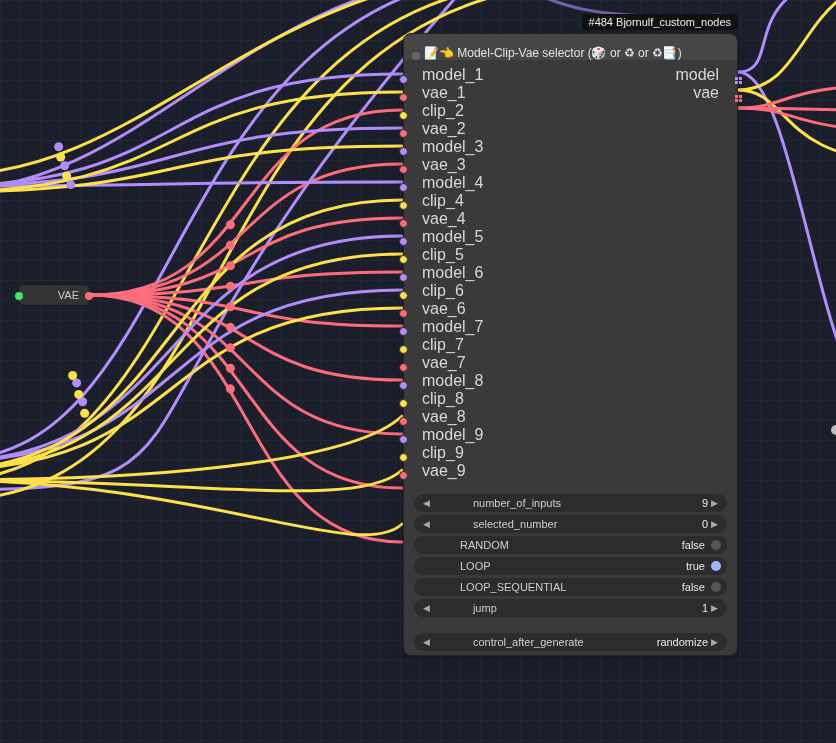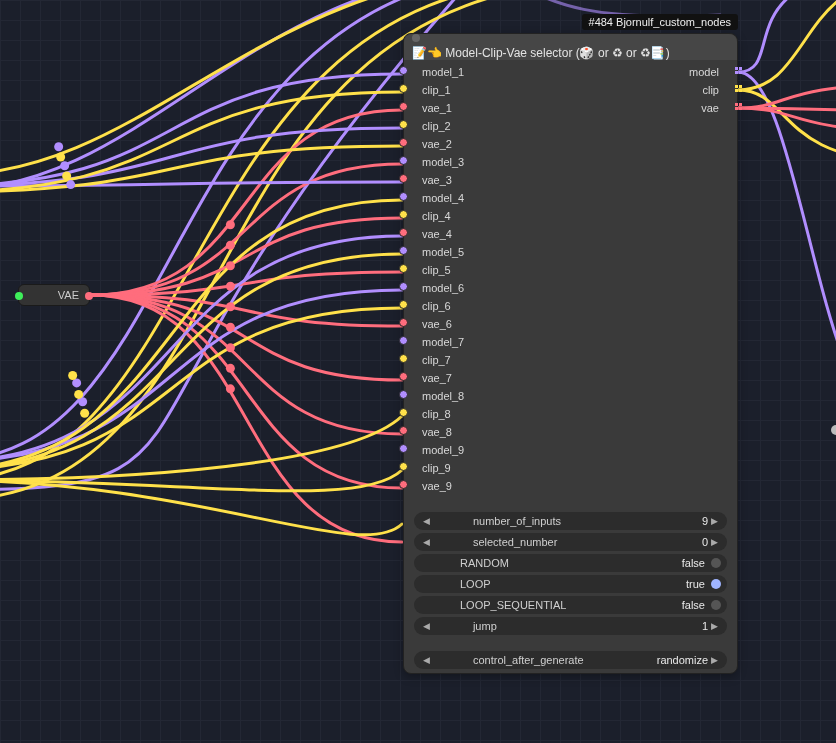--- a/index.html
+++ b/index.html
@@ -67,39 +67,38 @@
     background: #3a3a3a;
     border: 1px solid #222;
     border-radius: 8px;
     z-index: 3;
     box-shadow: 0 3px 10px rgba(0,0,0,0.3);
   }
   .node-header {
     height: 26px;
     background: #464646;
     border-radius: 8px 8px 0 0;
-    display: flex; align-items: flex-start;
+    display: flex; align-items: flex-end;
     gap: 4px;
     padding: 0 8px;
     font-size: 12px;
     color: #e3e3e3;
-    flex-direction: column;
   }
   .node-header .collapse {
     width: 8px; height: 8px;
     border-radius: 50%;
     background: #666;
   }
   .node-body { position: relative; padding: 6px 0 10px 0; }
   .io-row {
     display: flex; justify-content: space-between;
-    align-items: flex-start;
+    align-items: flex-end;
     height: 18px;
     padding: 0 10px;
-    font-size: 11px;
+    font-size: 16px;
     position: relative;
   }
   .slot-dot {
     width: 9px; height: 9px; border-radius: 50%;
     position: absolute;
     border: 1px solid #2a2a2a;
   }
   .slot-dot.input { left: -5px; }
   .slot-dot.output { right: -5px; }
   .label-in { padding-left: 8px; }
@@ -236,31 +235,20 @@
         <span class="label-in">model_1</span>
         <span class="label-out">model</span>
         <span class="out-grid">
           <div style="background: rgb(177, 142, 255); width: 3px; height: 3px; margin: 0.5px;"></div>
           <div style="background: rgb(177, 142, 255); width: 3px; height: 3px; margin: 0.5px;"></div>
           <div style="background: rgb(177, 142, 255); width: 3px; height: 3px; margin: 0.5px;"></div>
           <div style="background: rgb(177, 142, 255); width: 3px; height: 3px; margin: 0.5px;"></div>
         </span>
       </div>
       <div class="io-row">
-        <span class="slot-dot input" style="background: rgb(255, 225, 74);"></span>
-        <span class="label-in">clip_1</span>
-        <span class="label-out">clip</span>
-        <span class="out-grid">
-          <div style="background: rgb(255, 225, 74); width: 3px; height: 3px; margin: 0.5px;"></div>
-          <div style="background: rgb(255, 225, 74); width: 3px; height: 3px; margin: 0.5px;"></div>
-          <div style="background: rgb(255, 225, 74); width: 3px; height: 3px; margin: 0.5px;"></div>
-          <div style="background: rgb(255, 225, 74); width: 3px; height: 3px; margin: 0.5px;"></div>
-        </span>
-      </div>
-      <div class="io-row">
         <span class="slot-dot input" style="background: rgb(255, 109, 125);"></span>
         <span class="label-in">vae_1</span>
         <span class="label-out">vae</span>
         <span class="out-grid">
           <div style="background: rgb(255, 109, 125); width: 3px; height: 3px; margin: 0.5px;"></div>
           <div style="background: rgb(255, 109, 125); width: 3px; height: 3px; margin: 0.5px;"></div>
           <div style="background: rgb(255, 109, 125); width: 3px; height: 3px; margin: 0.5px;"></div>
           <div style="background: rgb(255, 109, 125); width: 3px; height: 3px; margin: 0.5px;"></div>
         </span>
       </div>

